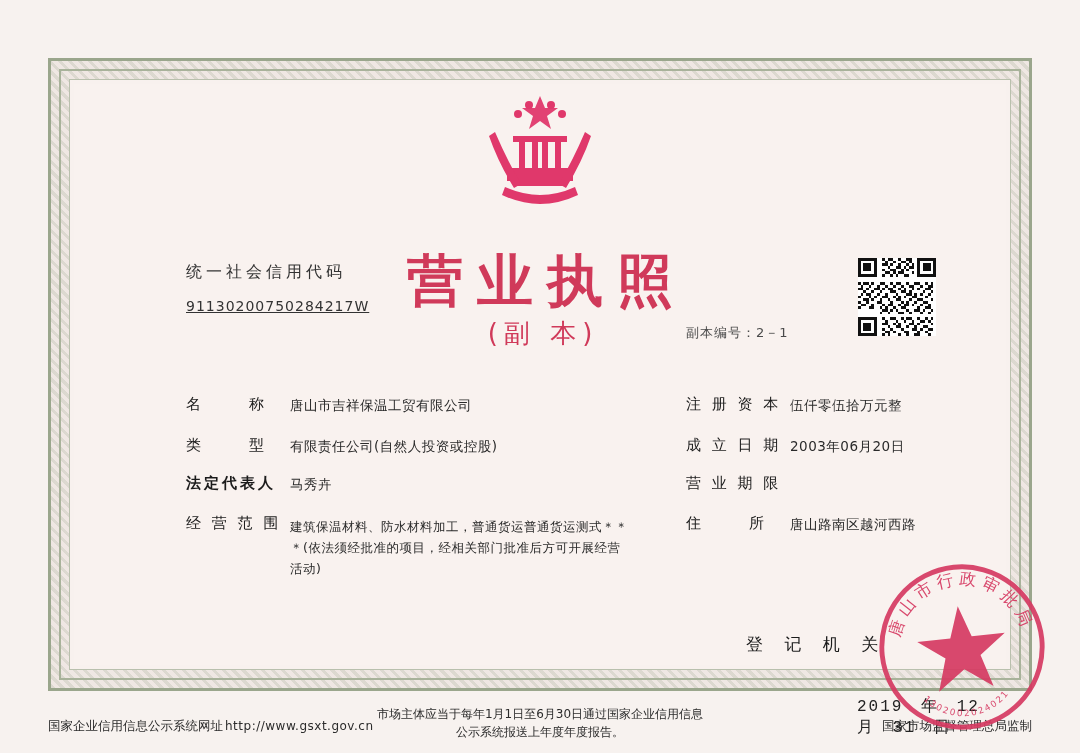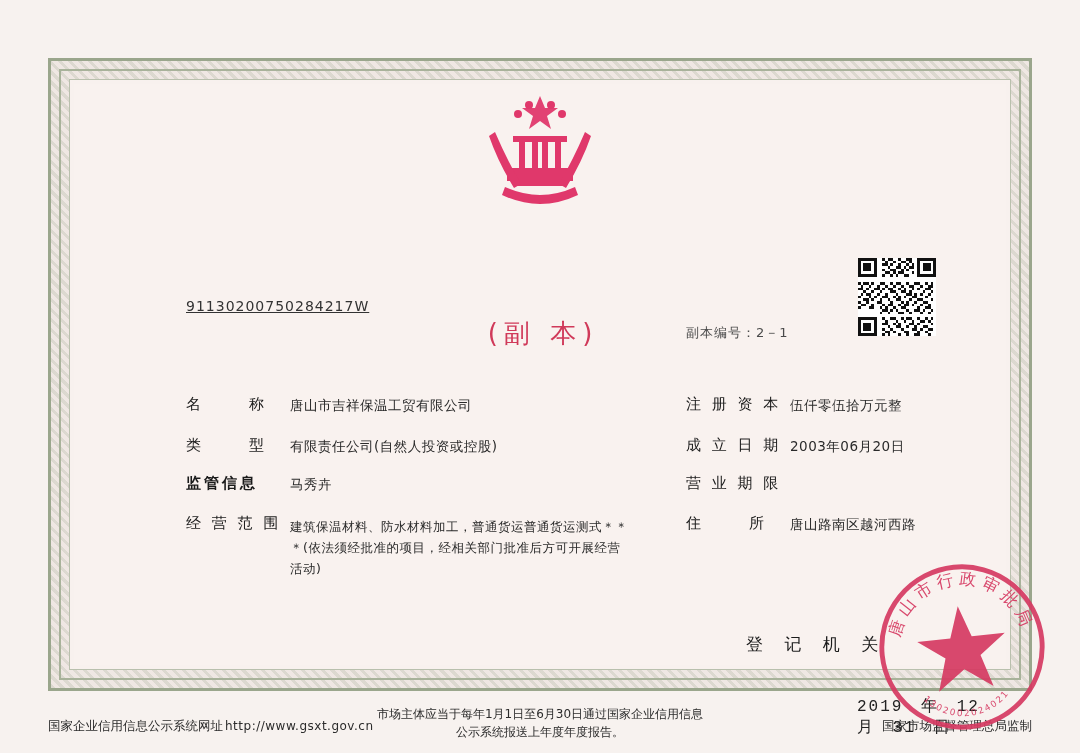--- a/index.html
+++ b/index.html
@@ -133,22 +133,24 @@
         <path d="M34 50 h6 v26 h-6 z M47 50 h6 v26 h-6 z M57 50 h6 v26 h-6 z M70 50 h6 v26 h-6 z"></path>
         <path d="M26 76 h58 v7 h-58 z"></path>
         <path d="M22 83 h66 v6 h-66 z"></path>
         <path d="M30 89 h50 v5 h-50 z"></path>
         <path d="M10 40 q12 28 26 52 l-7 4 q-16 -26 -25 -52 z"></path>
         <path d="M100 40 q-12 28 -26 52 l7 4 q16 -26 25 -52 z"></path>
         <path d="M20 95 q35 16 70 0 l3 8 q-38 18 -76 0 z"></path>
       </g>
     </svg>
 
+    <div class="credit-label">统一社会信用代码</div>
     <div class="credit-value">91130200750284217W</div>
 
+    <div class="title">营业执照</div>
     <div class="subtitle">(副 本)</div>
     <div class="copy-no">副本编号：2－1</div>
 
     <svg class="qr" viewBox="0 0 29 29" shape-rendering="crispEdges">
       <rect width="29" height="29" fill="#fff"></rect>
       <g fill="#111">
         <path d="M0 0h7v7H0z M1 1h5v5H1z" fill="#111"></path>
         <rect x="1" y="1" width="5" height="5" fill="#fff"></rect>
           <rect x="2" y="2" width="3" height="3" fill="#111"></rect>
         <rect x="22" y="0" width="7" height="7"></rect>
@@ -335,21 +337,21 @@
       <span class="flabel">名　　称</span>
     </div>
     <div class="field fvalue" style="left:216px;top:313px;">唐山市吉祥保温工贸有限公司</div>
 
     <div class="field" style="left:112px;top:352px;">
       <span class="flabel">类　　型</span>
     </div>
     <div class="field fvalue" style="left:216px;top:354px;">有限责任公司(自然人投资或控股)</div>
 
     <div class="field" style="left:112px;top:390px;">
-      <span class="flabel tight" style="font-weight:600;">监管信息</span>
+      <span class="flabel tight" style="font-weight:600;">法定代表人</span>
     </div>
     <div class="field fvalue" style="left:216px;top:392px;">马秀卉</div>
 
     <div class="field" style="left:112px;top:430px;">
       <span class="flabel tight">经 营 范 围</span>
     </div>
     <div class="field fvalue small" style="left:216px;top:432px;width:340px;">建筑保温材料、防水材料加工，普通货运普通货运测式＊＊＊(依法须经批准的项目，经相关部门批准后方可开展经营活动)</div>
 
     <div class="field" style="left:612px;top:311px;">
       <span class="flabel tight">注 册 资 本</span>

